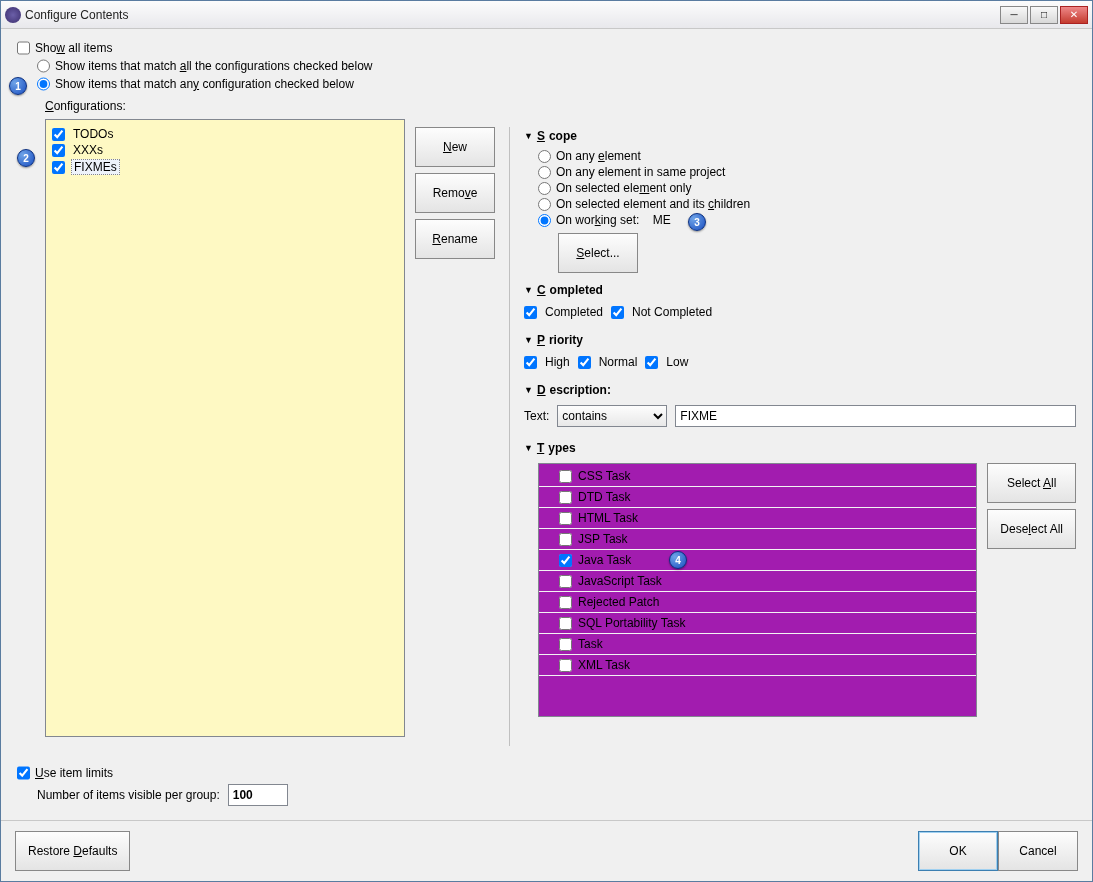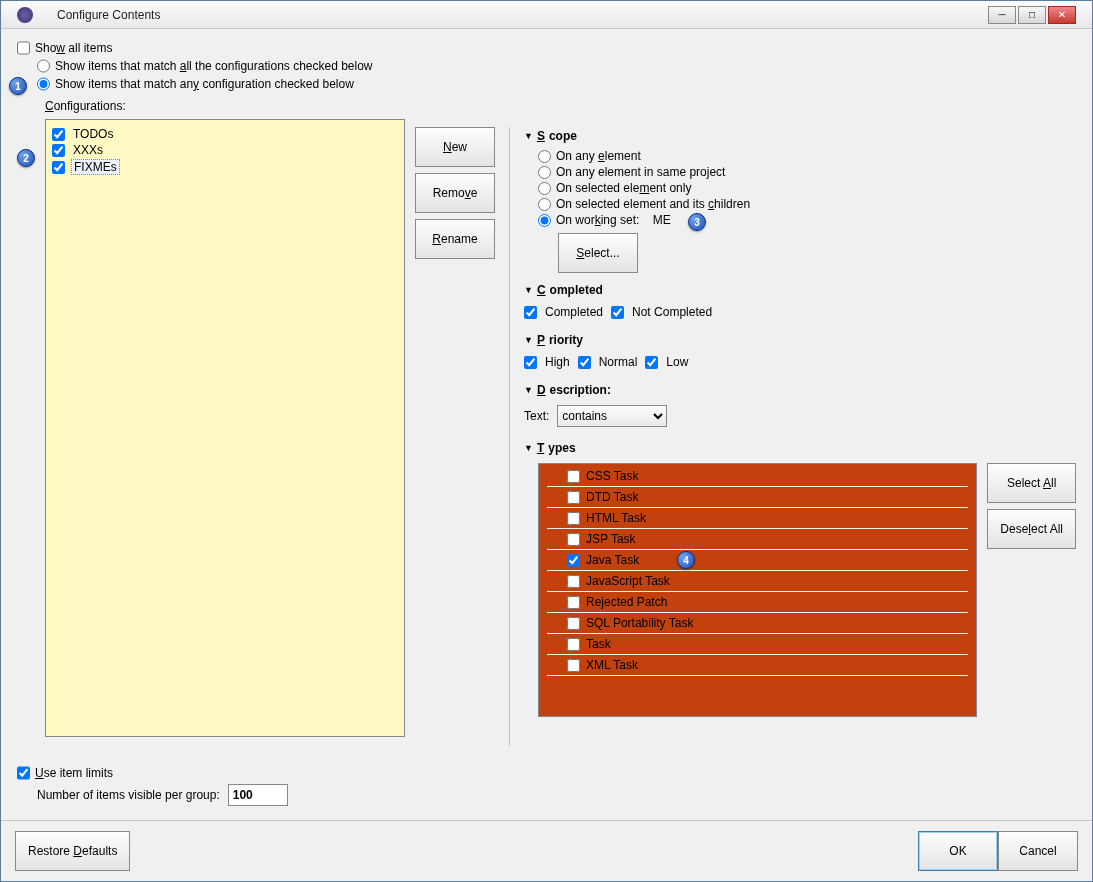--- a/index.html
+++ b/index.html
@@ -1,18 +1,18 @@
 <!DOCTYPE html>
 <html><head>
 <meta charset="utf-8">
 <style>
 * { box-sizing: border-box; font-family: "Segoe UI", Tahoma, sans-serif; font-size: 12px; }
 body { margin: 0; padding: 0; background: #fff; }
 .window { width: 1093px; height: 882px; border: 1px solid #5a7ca0; background: #f0f0f0; display: flex; flex-direction: column; }
-.titlebar { height: 28px; background: linear-gradient(to bottom, #fcfcfc, #e8e8ec); border-bottom: 1px solid #c8c8c8; display: flex; align-items: center; padding: 0 16px; gap: 20px; }
+.titlebar { height: 28px; background: linear-gradient(to bottom, #fcfcfc, #e8e8ec); border-bottom: 1px solid #c8c8c8; display: flex; align-items: center; padding: 0 4px; }
 .titlebar-icon { width: 16px; height: 16px; margin-right: 4px; background: radial-gradient(circle, #6b5fa8, #3c2e6e); border-radius: 50%; }
 .titlebar-text { flex: 1; color: #222; }
 .titlebar-btns { display: flex; gap: 2px; }
 .tbtn { width: 28px; height: 18px; border: 1px solid #888; background: linear-gradient(#f8f8f8, #d8d8d8); display: flex; align-items: center; justify-content: center; font-size: 10px; }
 .tbtn.close { background: linear-gradient(#e88, #c43b2f); color: #fff; border-color: #a22; }
 .content { flex: 1; padding: 10px 16px; display: flex; flex-direction: column; overflow: hidden; }
 .check-row { display: flex; gap: 5px; margin: 2px 0; }
 .check-row.indent { margin-left: 20px; }
 input[type=checkbox], input[type=radio] { margin: 0; }
 .u { text-decoration: underline; }
@@ -29,21 +29,21 @@
 .divider { width: 1px; background: #c0c0c0; margin: 8px 4px; }
 .right-col { flex: 1; display: flex; flex-direction: column; gap: 4px; padding-top: 4px; overflow: hidden; }
 .group-header { display: flex; align-items: center; gap: 4px; font-weight: bold; margin-top: 6px; }
 .twist { font-size: 9px; }
 .indent-block { margin-left: 14px; }
 .radio-row { display: flex; align-items: center; gap: 5px; margin: 2px 0; }
 .inline { display: flex; align-items: center; gap: 8px; margin: 4px 0; }
 select.combo { height: 22px; width: 110px; border: 1px solid #828790; background: linear-gradient(#fdfdfd,#e8e8e8); }
 input.text { height: 22px; border: 1px solid #828790; padding: 0 4px; background: #fff; }
 .types-area { display: flex; gap: 10px; margin-left: 14px; margin-top: 4px; }
-.types-list { flex: 1; border: 1px solid #828790; background: #c2410c; height: 254px; padding: 2px 8px; }
+.types-list { flex: 1; border: 1px solid #828790; background: #a21caf; height: 254px; padding: 2px 0; }
 .type-row { display: flex; align-items: center; gap: 6px; padding: 1px 20px; border-bottom: 1px solid #f3f3f3; height: 21px; }
 .types-btns { display: flex; flex-direction: column; gap: 6px; }
 .bottom-area { margin-top: 10px; }
 .footer { border-top: 1px solid #c8c8c8; padding: 10px 14px; display: flex; align-items: center; }
 .footer-right { margin-left: auto; display: flex; gap: 0; border-radius: 9px; }
 .badge { position: absolute; width: 18px; height: 18px; border-radius: 50%; background: radial-gradient(circle at 30% 30%, #6fa4e8, #1a4ec0); color: #fff; font-size: 10px; font-weight: bold; display: flex; align-items: center; justify-content: center; border: 1px solid #0a2f80; box-shadow: 0 1px 2px rgba(0,0,0,.4); }
 .rel { position: relative; }
 </style>
 </head>
 <body>
@@ -144,20 +144,21 @@
           <input type="checkbox" checked="" style="">
             <span>Normal</span>
           <input type="checkbox" checked="" style="">
             <span>Low</span>
         </div>
 
         <div class="group-header"><span class="twist">▼</span> <span class="u">D</span>escription:</div>
         <div class="indent-block inline">
           <span>Text:</span>
           <select class="combo"><option>contains</option></select>
+          <input class="text" style="flex: 1 1 0%;" value="FIXME">
         </div>
 
         <div class="group-header"><span class="twist">▼</span> <span class="u">T</span>ypes</div>
         <div class="types-area rel">
           <div class="types-list">
             <div class="type-row">
                 <input type="checkbox" style="">
                 <span>CSS Task</span>
               </div>
             <div class="type-row">

